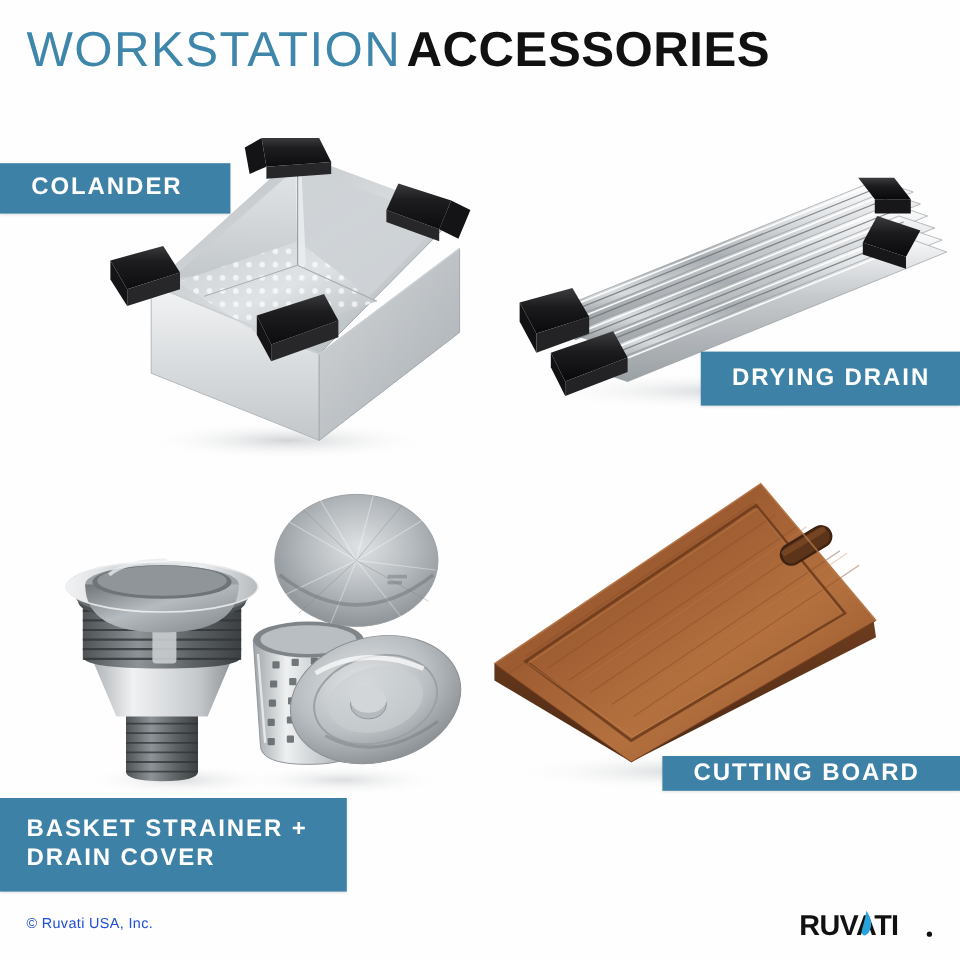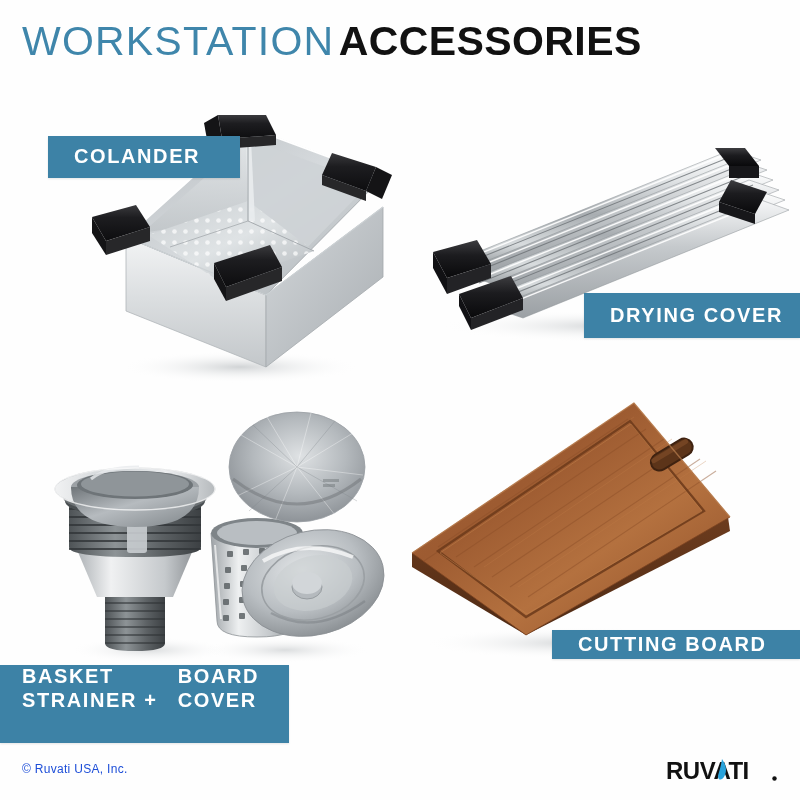--- a/index.html
+++ b/index.html
@@ -25,25 +25,25 @@
 
   
   .badge{
     position:absolute;background:#3d82a6;color:#ffffff;
     display:flex;align-items:center;
     font-weight:bold;letter-spacing:1.6px;
     box-sizing:border-box;
     box-shadow:0 1px 2px rgba(0,0,0,.10);
   }
   .badge span{display:block;line-height:1.18;}
-  #badge-colander{left:0;top:136px;width:192px;height:42px;padding-left:26px;font-size:20px;margin-left:48px;}
+  #badge-colander{left:0;top:136px;width:192px;height:42px;padding-left:26px;font-size:20px;}
   #badge-drying{left:584px;top:293px;width:216px;height:45px;padding-left:26px;font-size:20px;}
   #badge-cutting{left:552px;top:630px;width:248px;height:29px;padding-left:26px;font-size:20px;}
   #badge-basket{left:0;top:665px;width:289px;height:78px;padding-left:22px;font-size:20px;
-                flex-direction:row;justify-content:center;align-items:flex-start;}
+                flex-direction:column;justify-content:center;align-items:flex-start;}
 
   
   .copyright{
     position:absolute;left:22px;top:762px;
     font-size:12px;color:#1d4ed8;letter-spacing:.3px;font-weight:400;
   }
   .logo{position:absolute;right:18px;top:756px;height:30px;width:116px;}
 
   
   .stage{position:absolute;}
@@ -453,30 +453,30 @@
         <polyline points="14,158 236,8 332,122" fill="none" stroke="#c98c58" stroke-width="1.4" opacity="0.6"></polyline>
       </g>
     </svg>
   </div>
 
   <div class="badge" id="badge-colander">
     <span>COLANDER</span>
   </div>
 
   <div class="badge" id="badge-drying">
-    <span>DRYING COVER</span>
+    <span>DRYING DRAIN</span>
   </div>
 
   <div class="badge" id="badge-cutting">
     <span>CUTTING BOARD</span>
   </div>
 
   <div class="badge" id="badge-basket">
     <span>BASKET STRAINER +</span>
-    <span>BOARD COVER</span>
+    <span>DRAIN COVER</span>
   </div>
 
   <div class="copyright">© Ruvati USA, Inc.</div>
 
   <div class="logo">
     <svg viewBox="0 0 116 30" xmlns="http://www.w3.org/2000/svg">
       <text x="0" y="23" font-family="Liberation Sans, sans-serif" font-size="24" font-weight="bold" letter-spacing="-0.5" fill="#111111">RUVATI</text>
 
       <path d="M56,3 C60,9 61,14 59,19 C57.6,22.6 55,24 53.5,23.4 C52,22.8 51.6,20.6 52.6,17.6 C53.6,14.4 55,9.6 56,3 Z" fill="#29a3dc"></path>
       <circle cx="108.5" cy="22.5" r="2.2" fill="#111111"></circle>

